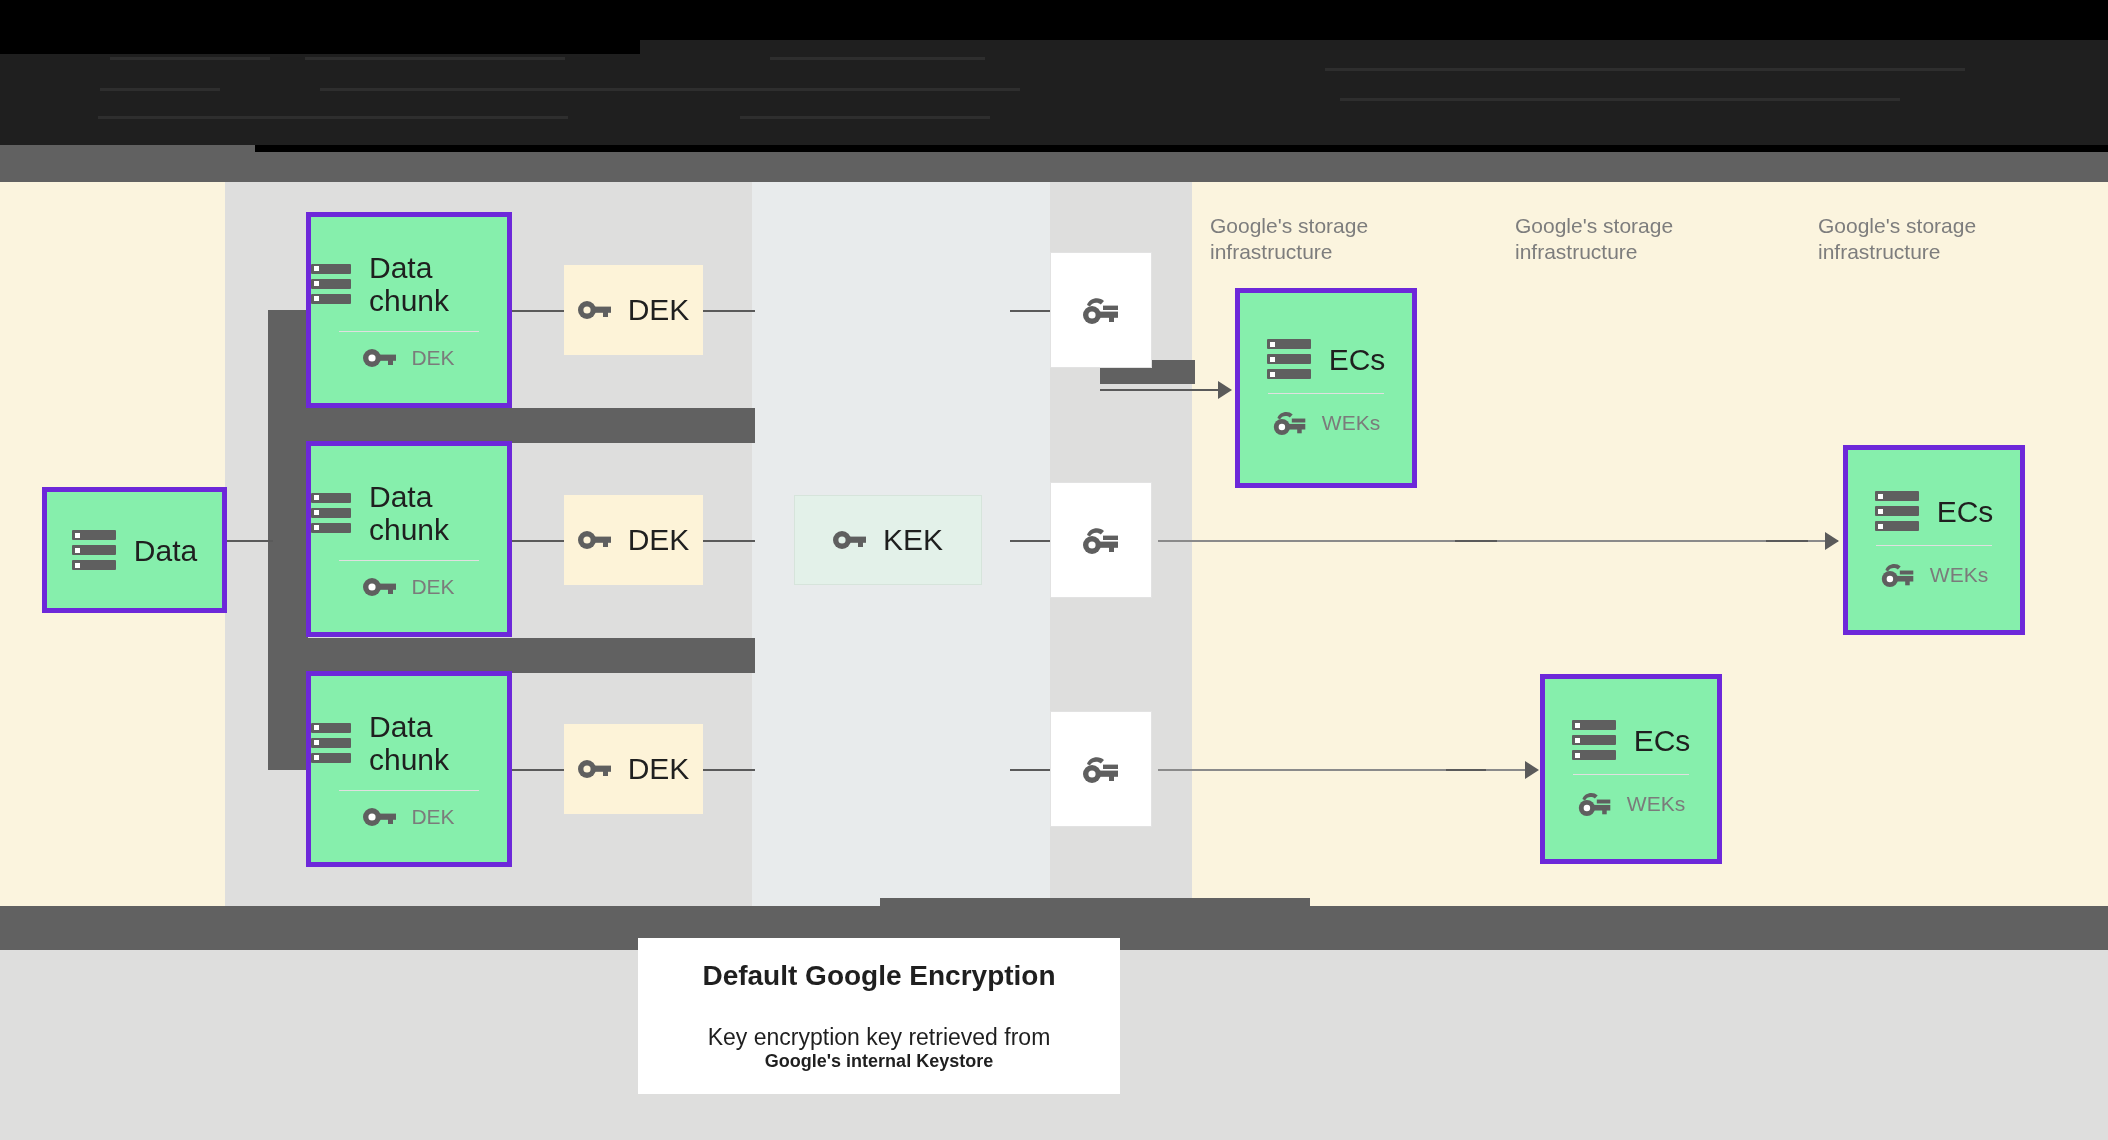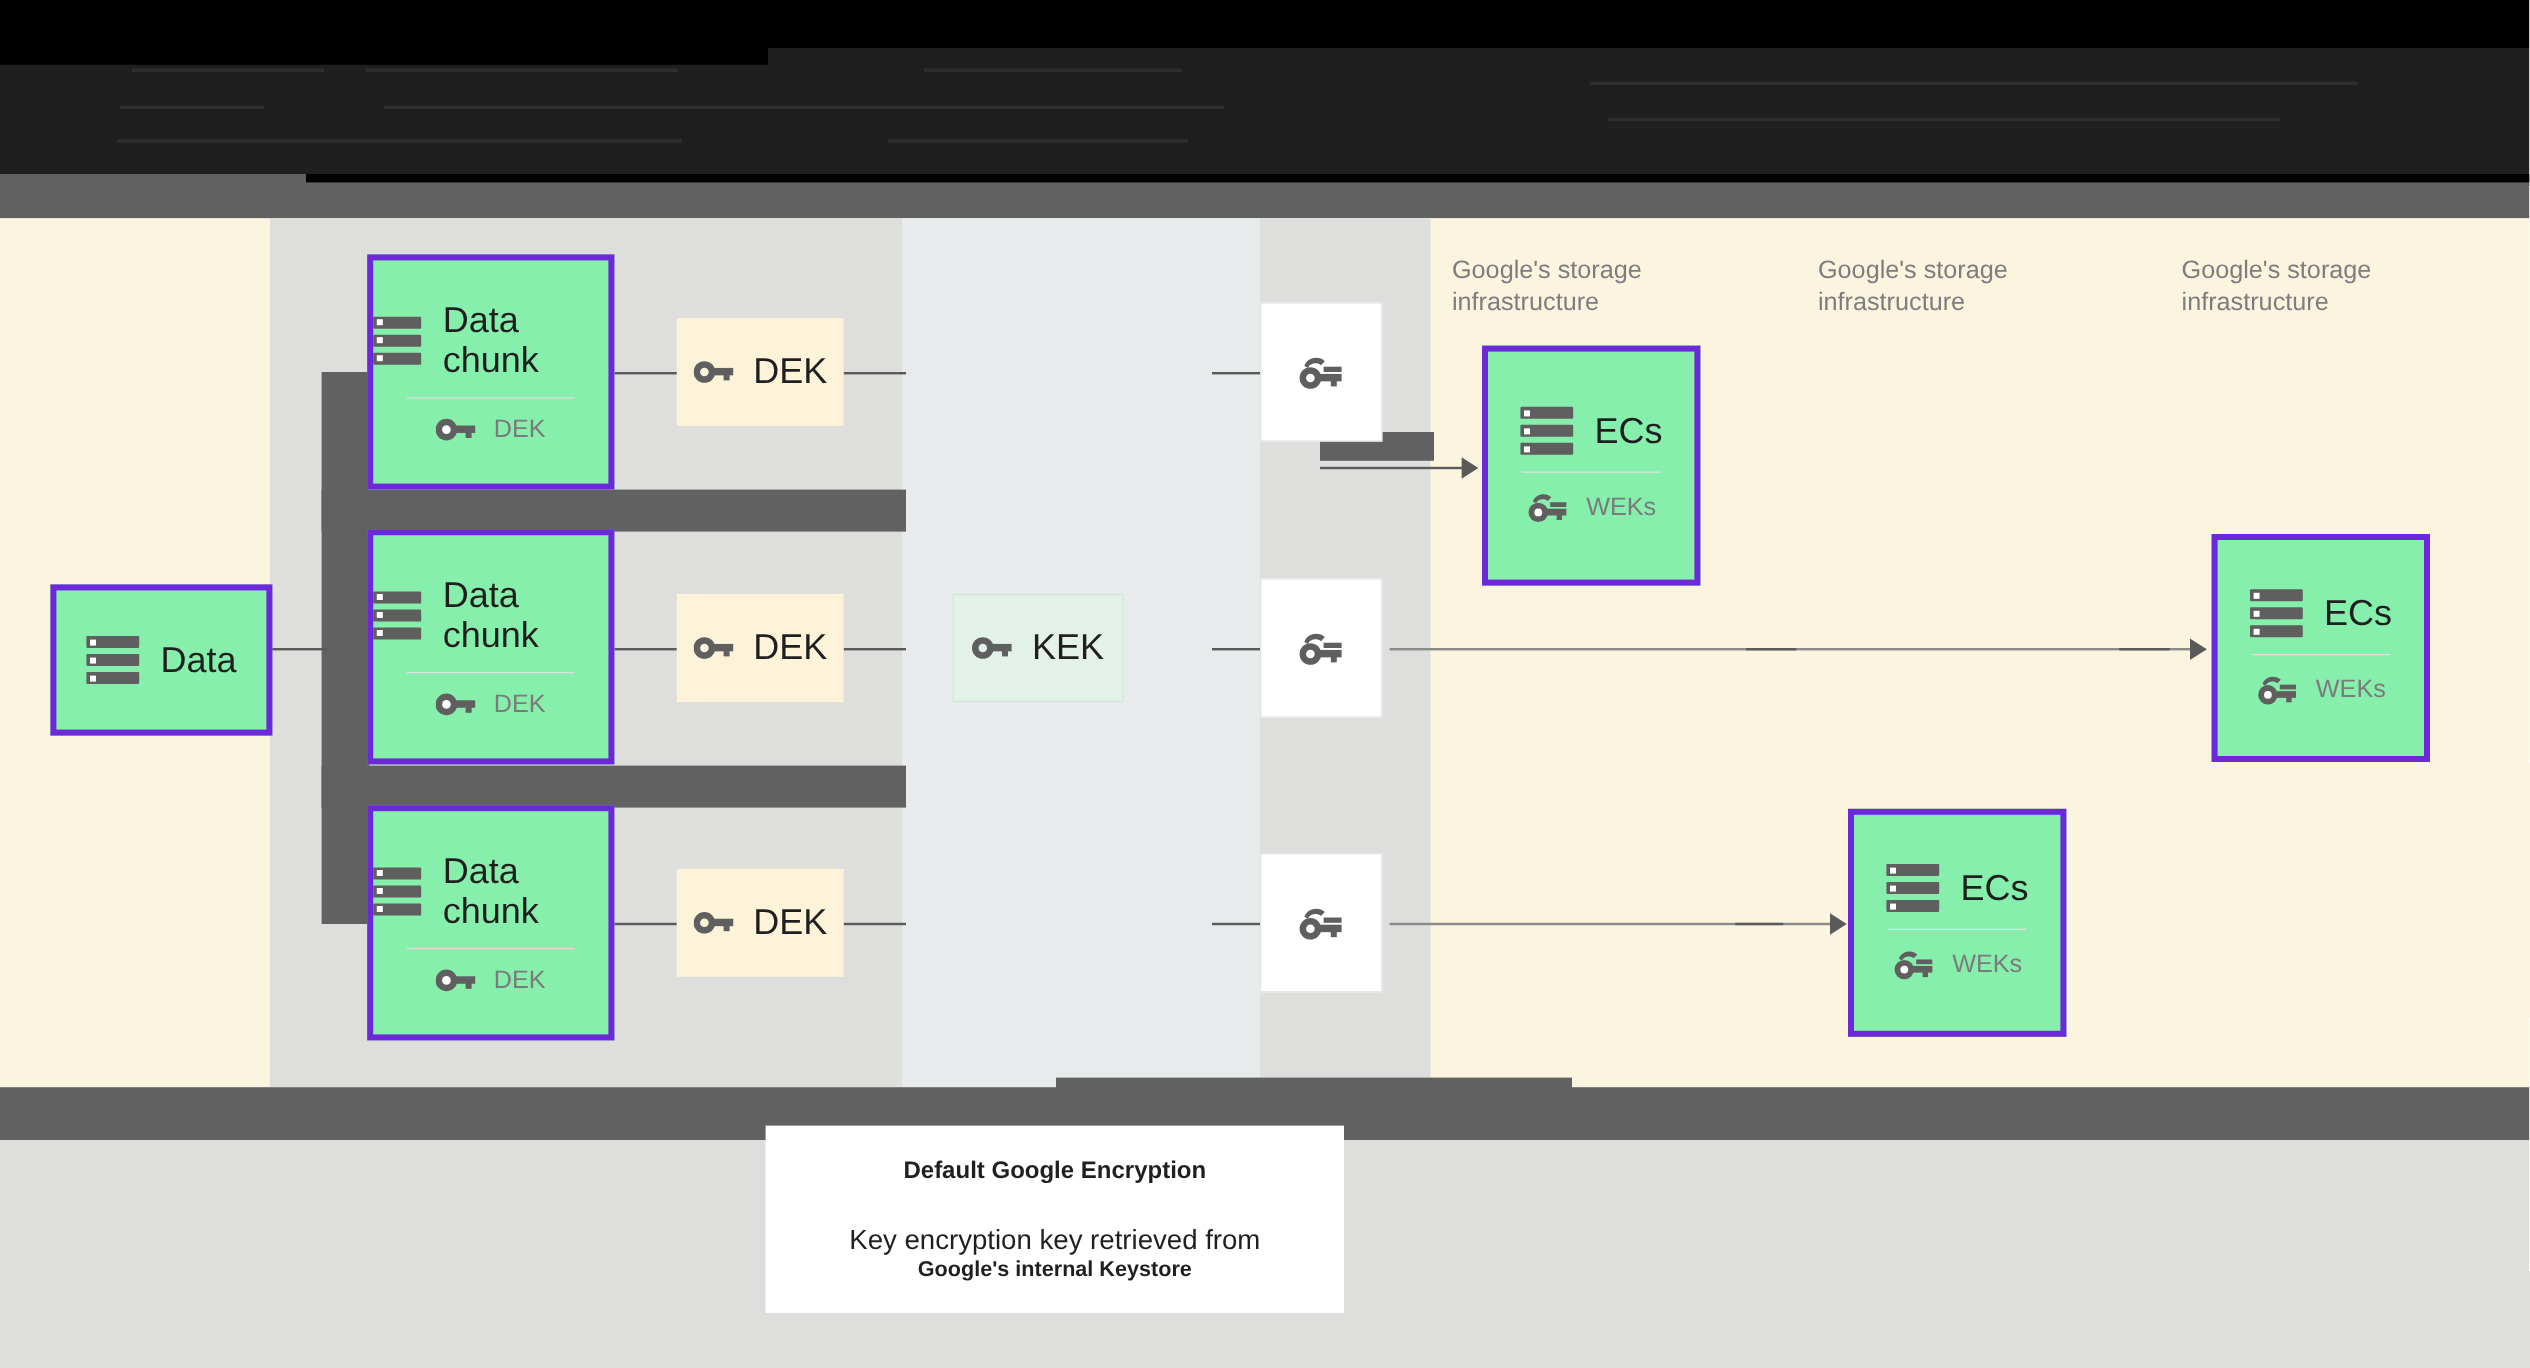--- a/index.html
+++ b/index.html
@@ -92,21 +92,21 @@
     position:absolute;font-size:21px;line-height:26px;color:#7d7d7d;
     font-family:"Liberation Sans",sans-serif;white-space:pre-line;
   }
 
   
   .caption{
     position:absolute;background:#fff;box-sizing:border-box;
     display:flex;flex-direction:column;align-items:center;justify-content:center;
     text-align:center;
   }
-  .cap-title{font-size:20px;font-weight:bold;color:#1f1f1f;font-family:"Liberation Sans",sans-serif;}
+  .cap-title{font-size:28px;font-weight:bold;color:#1f1f1f;font-family:"Liberation Sans",sans-serif;}
   .cap-line1{font-size:23px;color:#1f1f1f;margin-top:32px;font-family:"Liberation Sans",sans-serif;}
   .cap-line2{font-size:18px;font-weight:bold;color:#1f1f1f;font-family:"Liberation Sans",sans-serif;text-align:center;}
 </style>
 </head>
 <body>
 
 <div id="stage">
 
   <div class="topblack"></div>
   <div class="topdark"></div>
@@ -301,21 +301,21 @@
         <circle cx="9" cy="11" r="9"></circle>
             <circle cx="9" cy="11" r="3.6" fill="#fdf3d8"></circle>
         <rect x="14" y="7.6" width="19" height="6.2"></rect>
         <rect x="25" y="11" width="5" height="7"></rect>
       </g>
         </svg>
     </span>
     <span class="chip-label">DEK</span>
   </div>
 
-  <div class="chip chip-kek" style="left:794px;top:495px;width:142px;height:90px;">
+  <div class="chip chip-kek" style="left:794px;top:495px;width:188px;height:90px;">
     <span class="keyicon">
       <svg width="34" height="22" viewBox="0 0 34 22">
           <g fill="#5f5f5f">
         <circle cx="9" cy="11" r="9"></circle>
             <circle cx="9" cy="11" r="3.6" fill="#e3f1e9"></circle>
         <rect x="14" y="7.6" width="19" height="6.2"></rect>
         <rect x="25" y="11" width="5" height="7"></rect>
       </g>
         </svg>
     </span>

